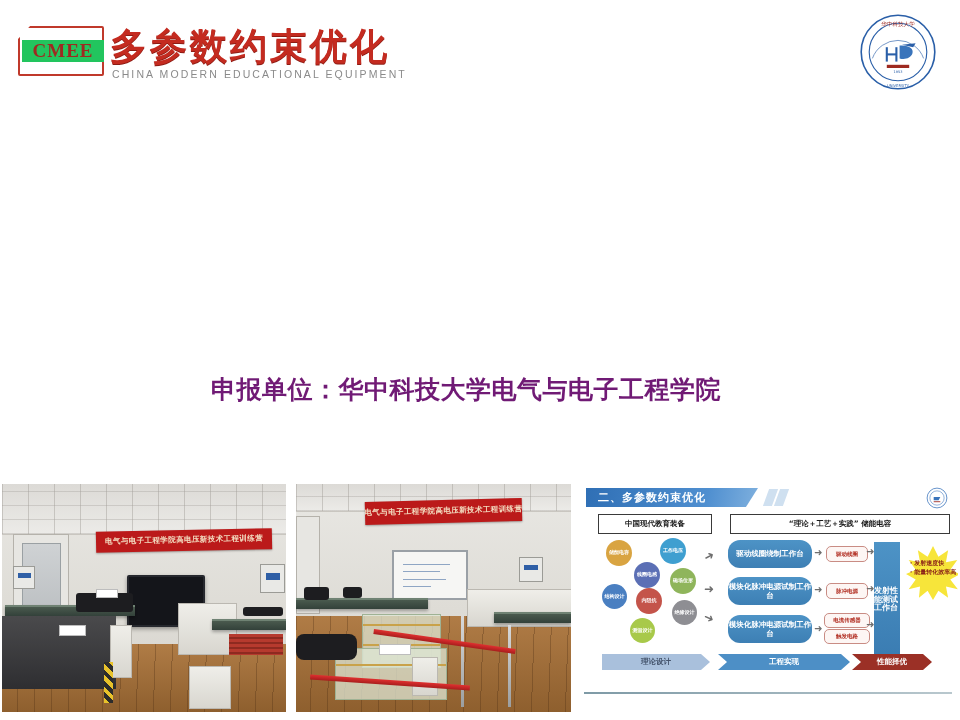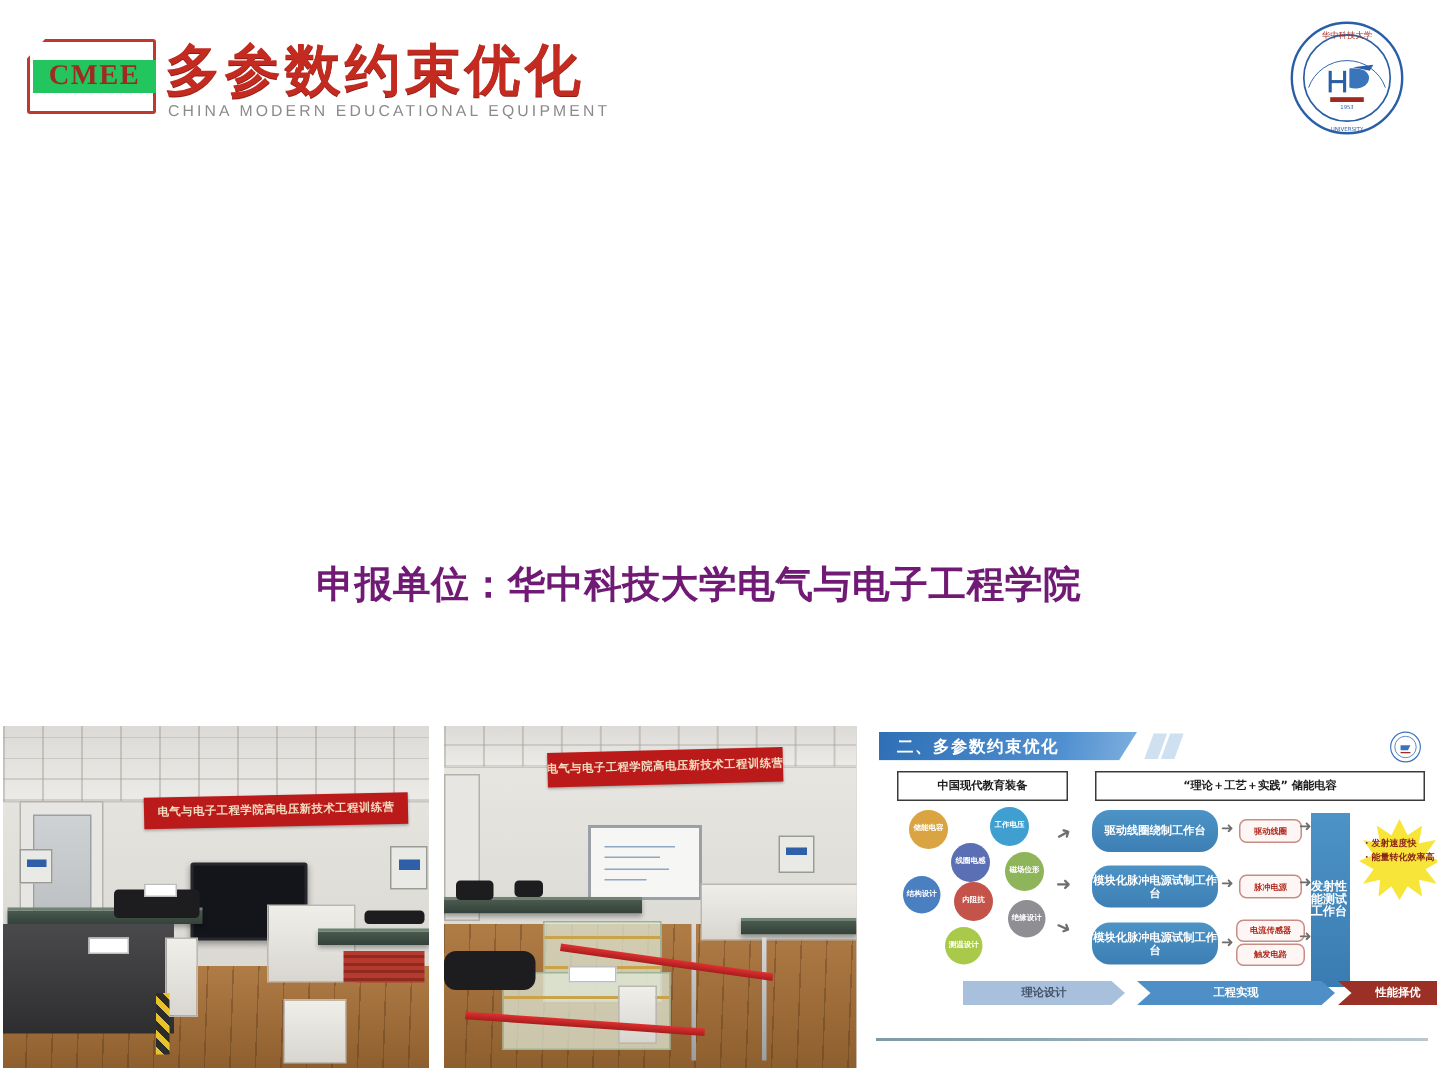--- a/index.html
+++ b/index.html
@@ -179,21 +179,20 @@
   }
   .dg-startext{
     position:absolute;left:332px;top:74px;width:62px;
     font-size:6px;font-weight:700;color:#8c2418;line-height:1.5;
     font-family:"DejaVu Sans",sans-serif;white-space:nowrap;
   }
   .dg-chev{
     position:absolute;height:16px;display:flex;align-items:center;justify-content:center;
     color:#fff;font-size:7.5px;font-weight:700;font-family:"DejaVu Sans",sans-serif;
     clip-path:polygon(0 0,calc(100% - 9px) 0,100% 50%,calc(100% - 9px) 100%,0 100%);
-    margin-left:40px;
   }
   .dg-chev.notch{clip-path:polygon(0 0,calc(100% - 9px) 0,100% 50%,calc(100% - 9px) 100%,0 100%,9px 50%);}
 </style>
 </head>
 <body>
 
 <div class="page">
 
   <div class="cmee-logo">
     <div class="cmee-mark">

